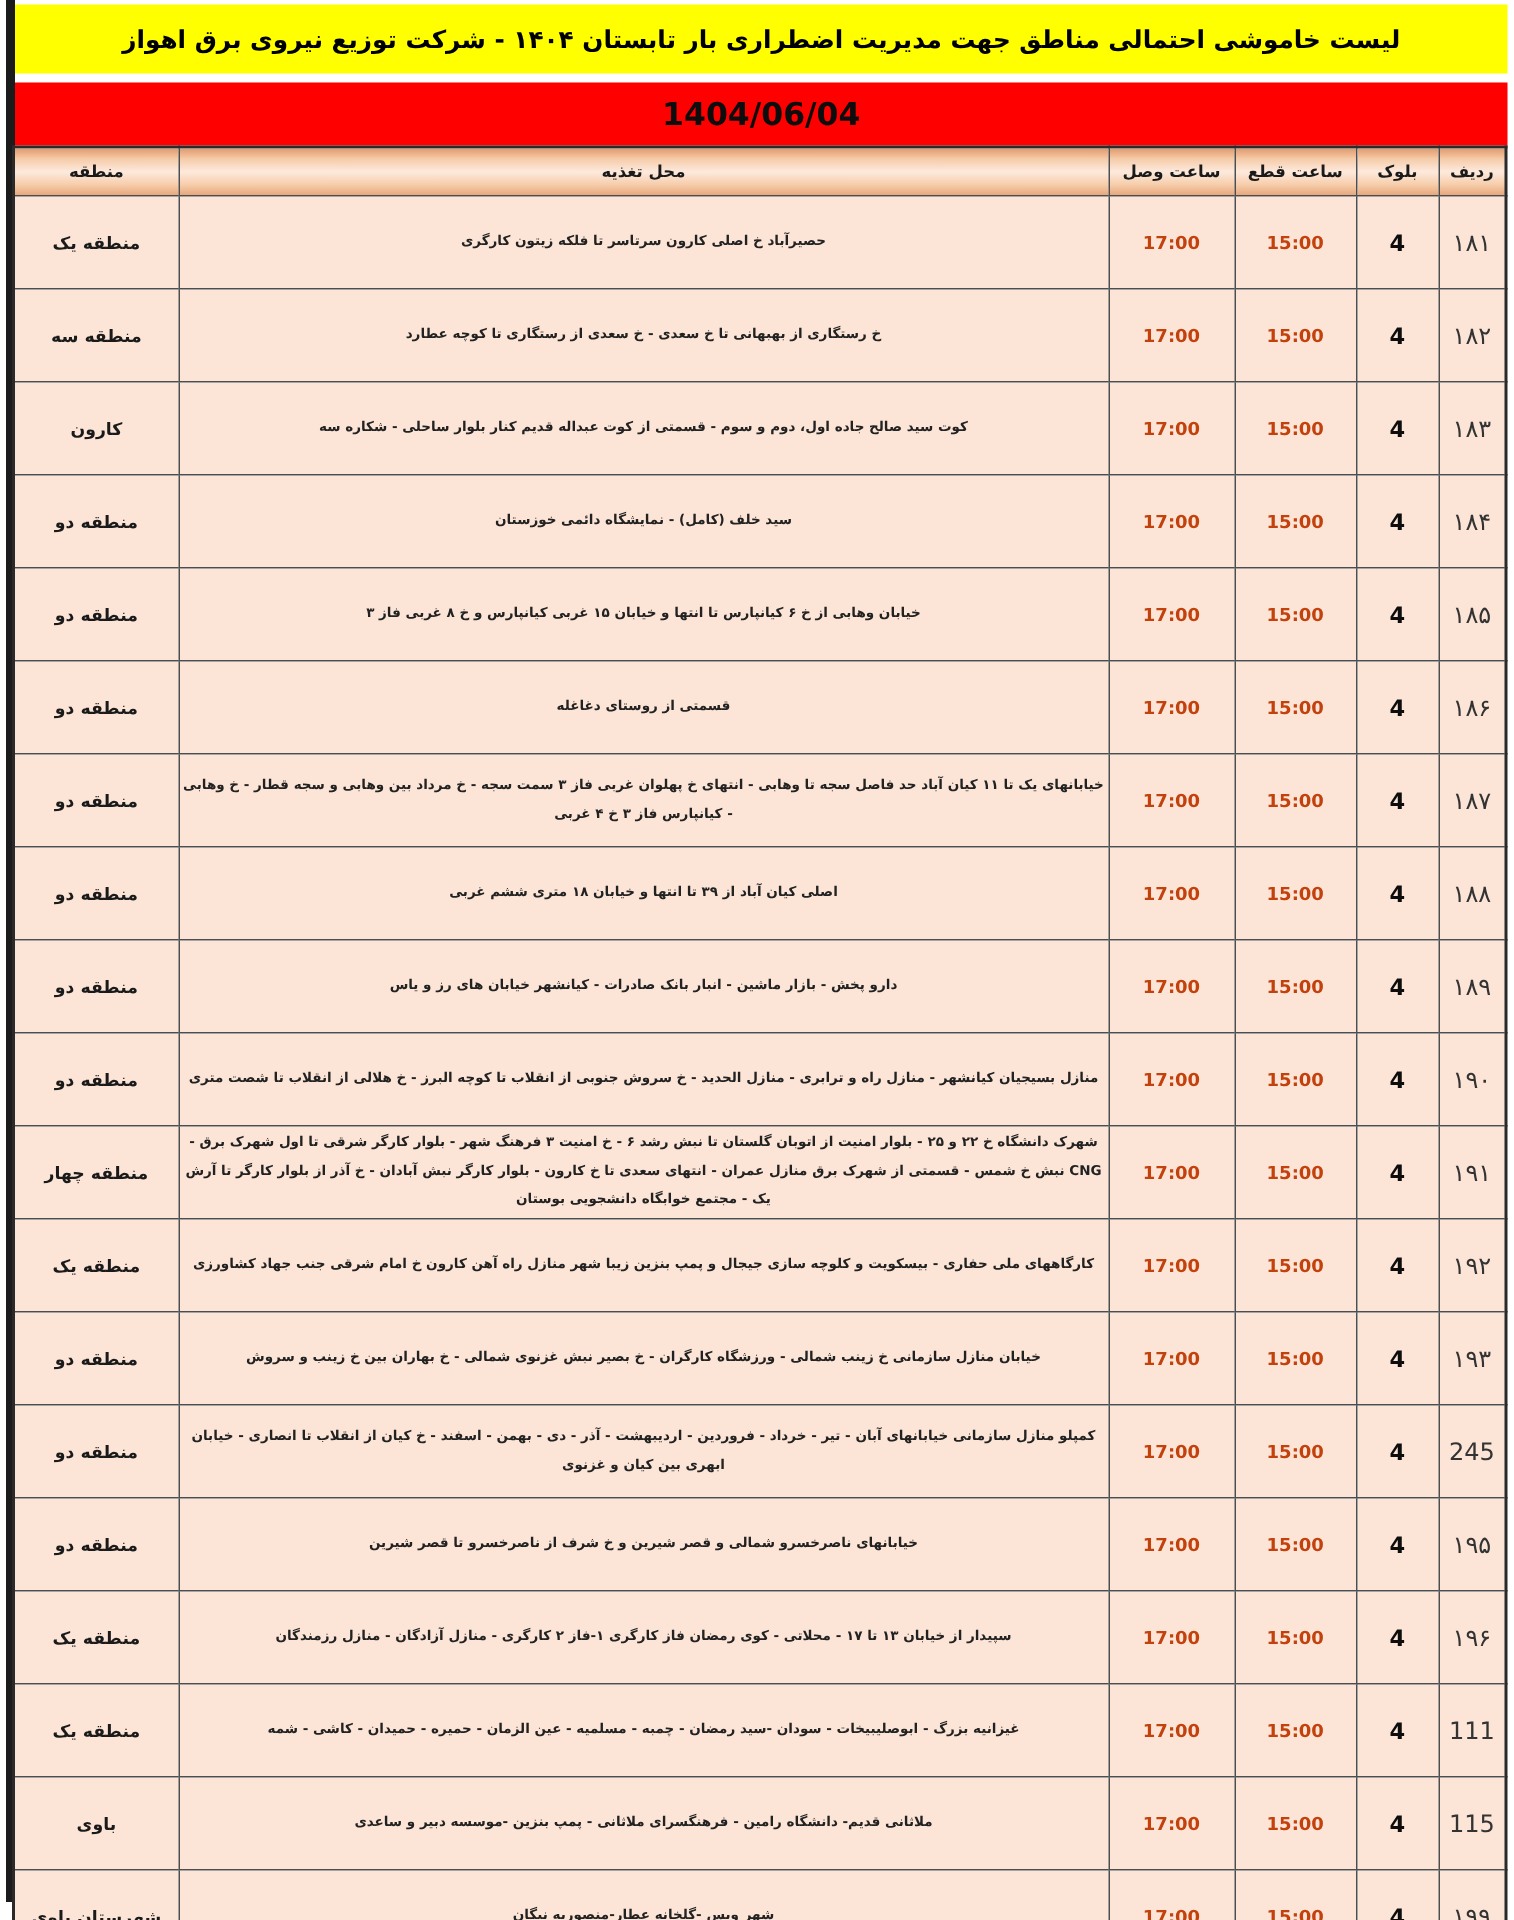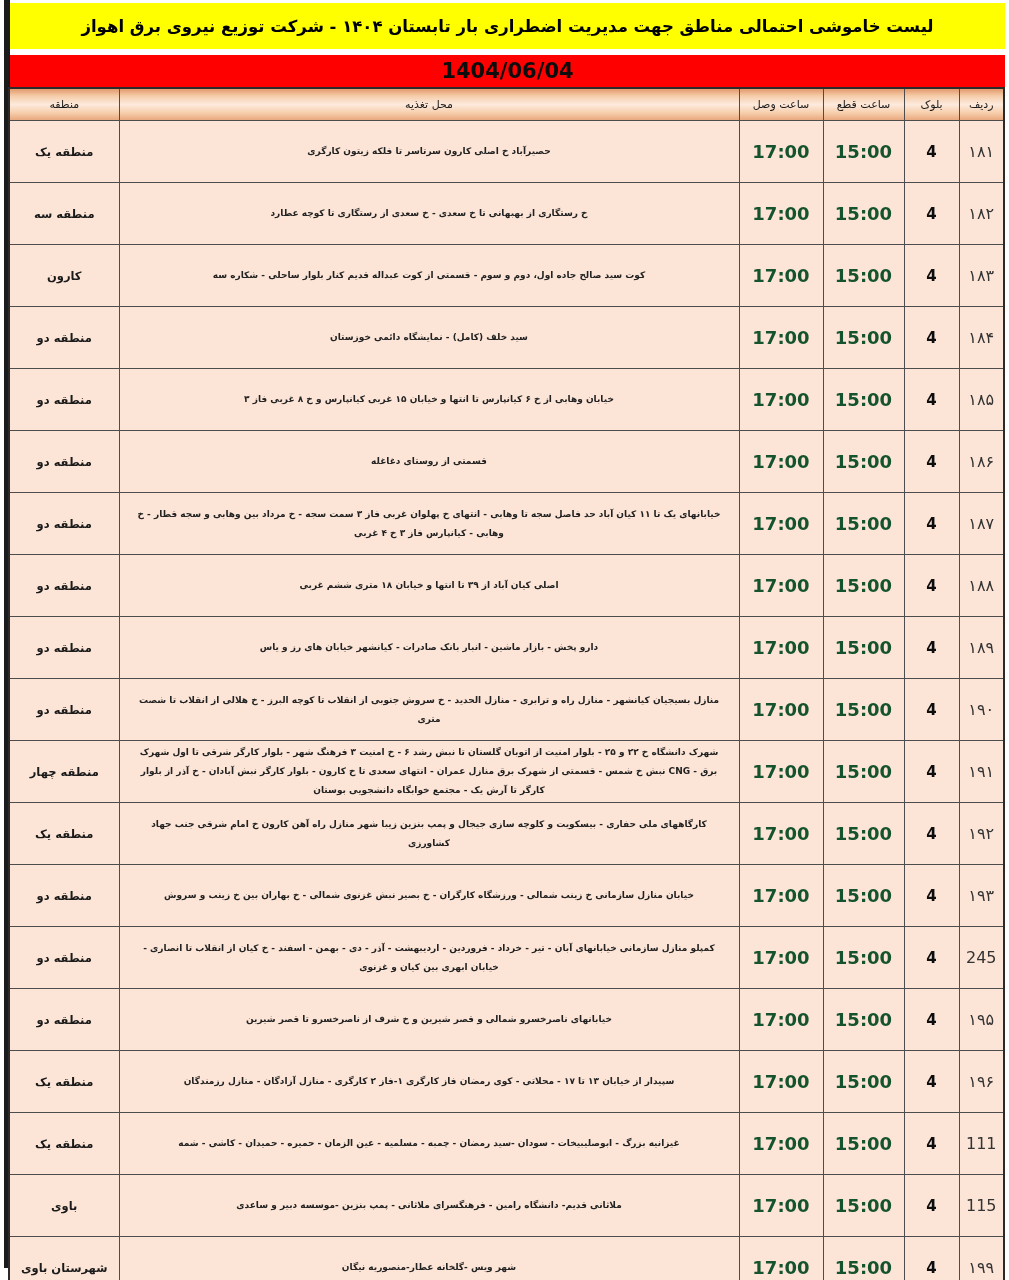--- a/index.html
+++ b/index.html
@@ -8,38 +8,38 @@
     font-family:"DejaVu Sans", sans-serif;color:#111;
   }
   .left-bar{position:absolute;left:4px;top:0;width:6px;height:1268px;background:#1b1b1b;}
   .page{position:absolute;left:10px;top:3px;width:995px;direction:rtl;}
   .title-banner{
     background:#ffff00;height:46px;display:flex;align-items:center;justify-content:center;
     font-weight:bold;font-size:16.5px;color:#000;letter-spacing:0;
   }
   .gap{height:6px;}
   .date-banner{
-    background:#ff0000;height:32px;display:flex;align-items:center;justify-content:center;
+    background:#ff0000;height:42px;display:flex;align-items:center;justify-content:center;
     font-weight:bold;font-size:21px;color:#0d0d0d;direction:ltr;
   }
   table{
     width:995px;border-collapse:collapse;table-layout:fixed;direction:rtl;
     border:2px solid #2a2a2a;
   }
   th,td{border:1px solid #4d4d4d;text-align:center;vertical-align:middle;overflow:hidden;}
   th{
     height:29px;
     background:linear-gradient(180deg,#e29a6c 0%,#f5cba8 22%,#fdeadd 50%,#f6cdaa 78%,#e8a87d 100%);
-    font-weight:normal;font-size:11px;color:#1a1a1a;
+    font-weight:bold;font-size:11px;color:#1a1a1a;
   }
   td{background:#fce5d7;height:57px;}
   td.rownum{font-size:16px;font-weight:normal;color:#333;}
   td.block{font-size:15px;font-weight:bold;color:#0d0d0d;}
-  td.time{font-size:18px;font-weight:bold;color:#14532d;direction:ltr;}
-  td.loc{font-size:9px;font-weight:bold;color:#222;padding:2px 14px;line-height:2.1;}
+  td.time{font-size:12px;font-weight:bold;color:#c2410c;direction:ltr;}
+  td.loc{font-size:9px;font-weight:bold;color:#222;padding:2px 0;line-height:2.1;}
   td.region{font-size:11.5px;font-weight:bold;color:#1a1a1a;padding:0 4px;}
 </style>
 </head>
 <body>
 
 <div class="left-bar"></div>
 
 <div class="page">
 
   <div class="title-banner">لیست خاموشی احتمالی مناطق جهت مدیریت اضطراری بار تابستان ۱۴۰۴ - شرکت توزیع نیروی برق اهواز</div>

